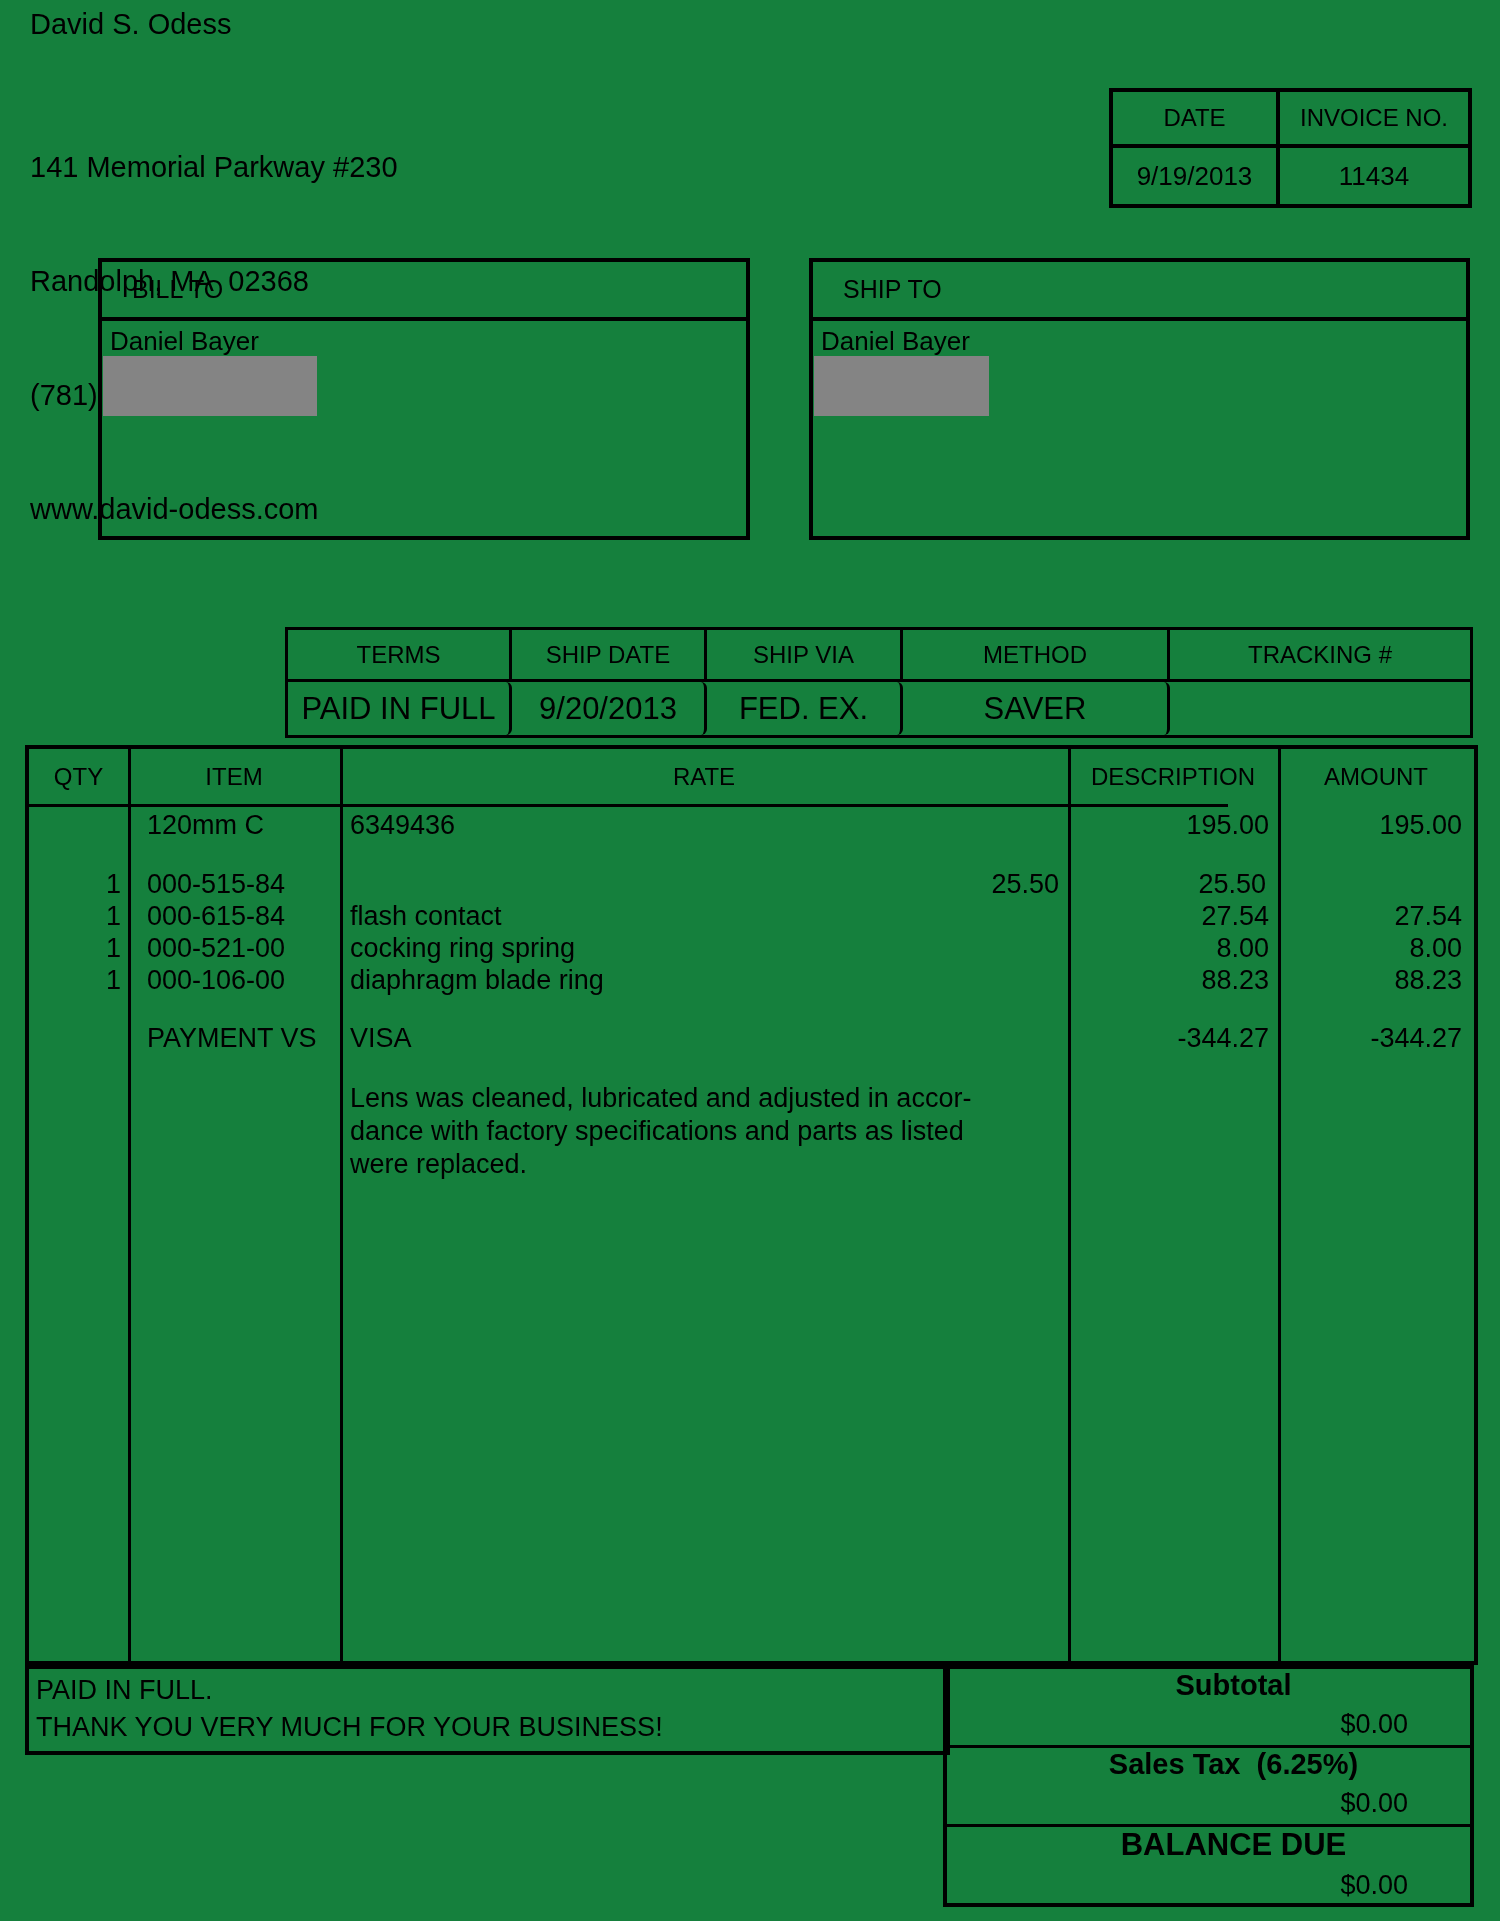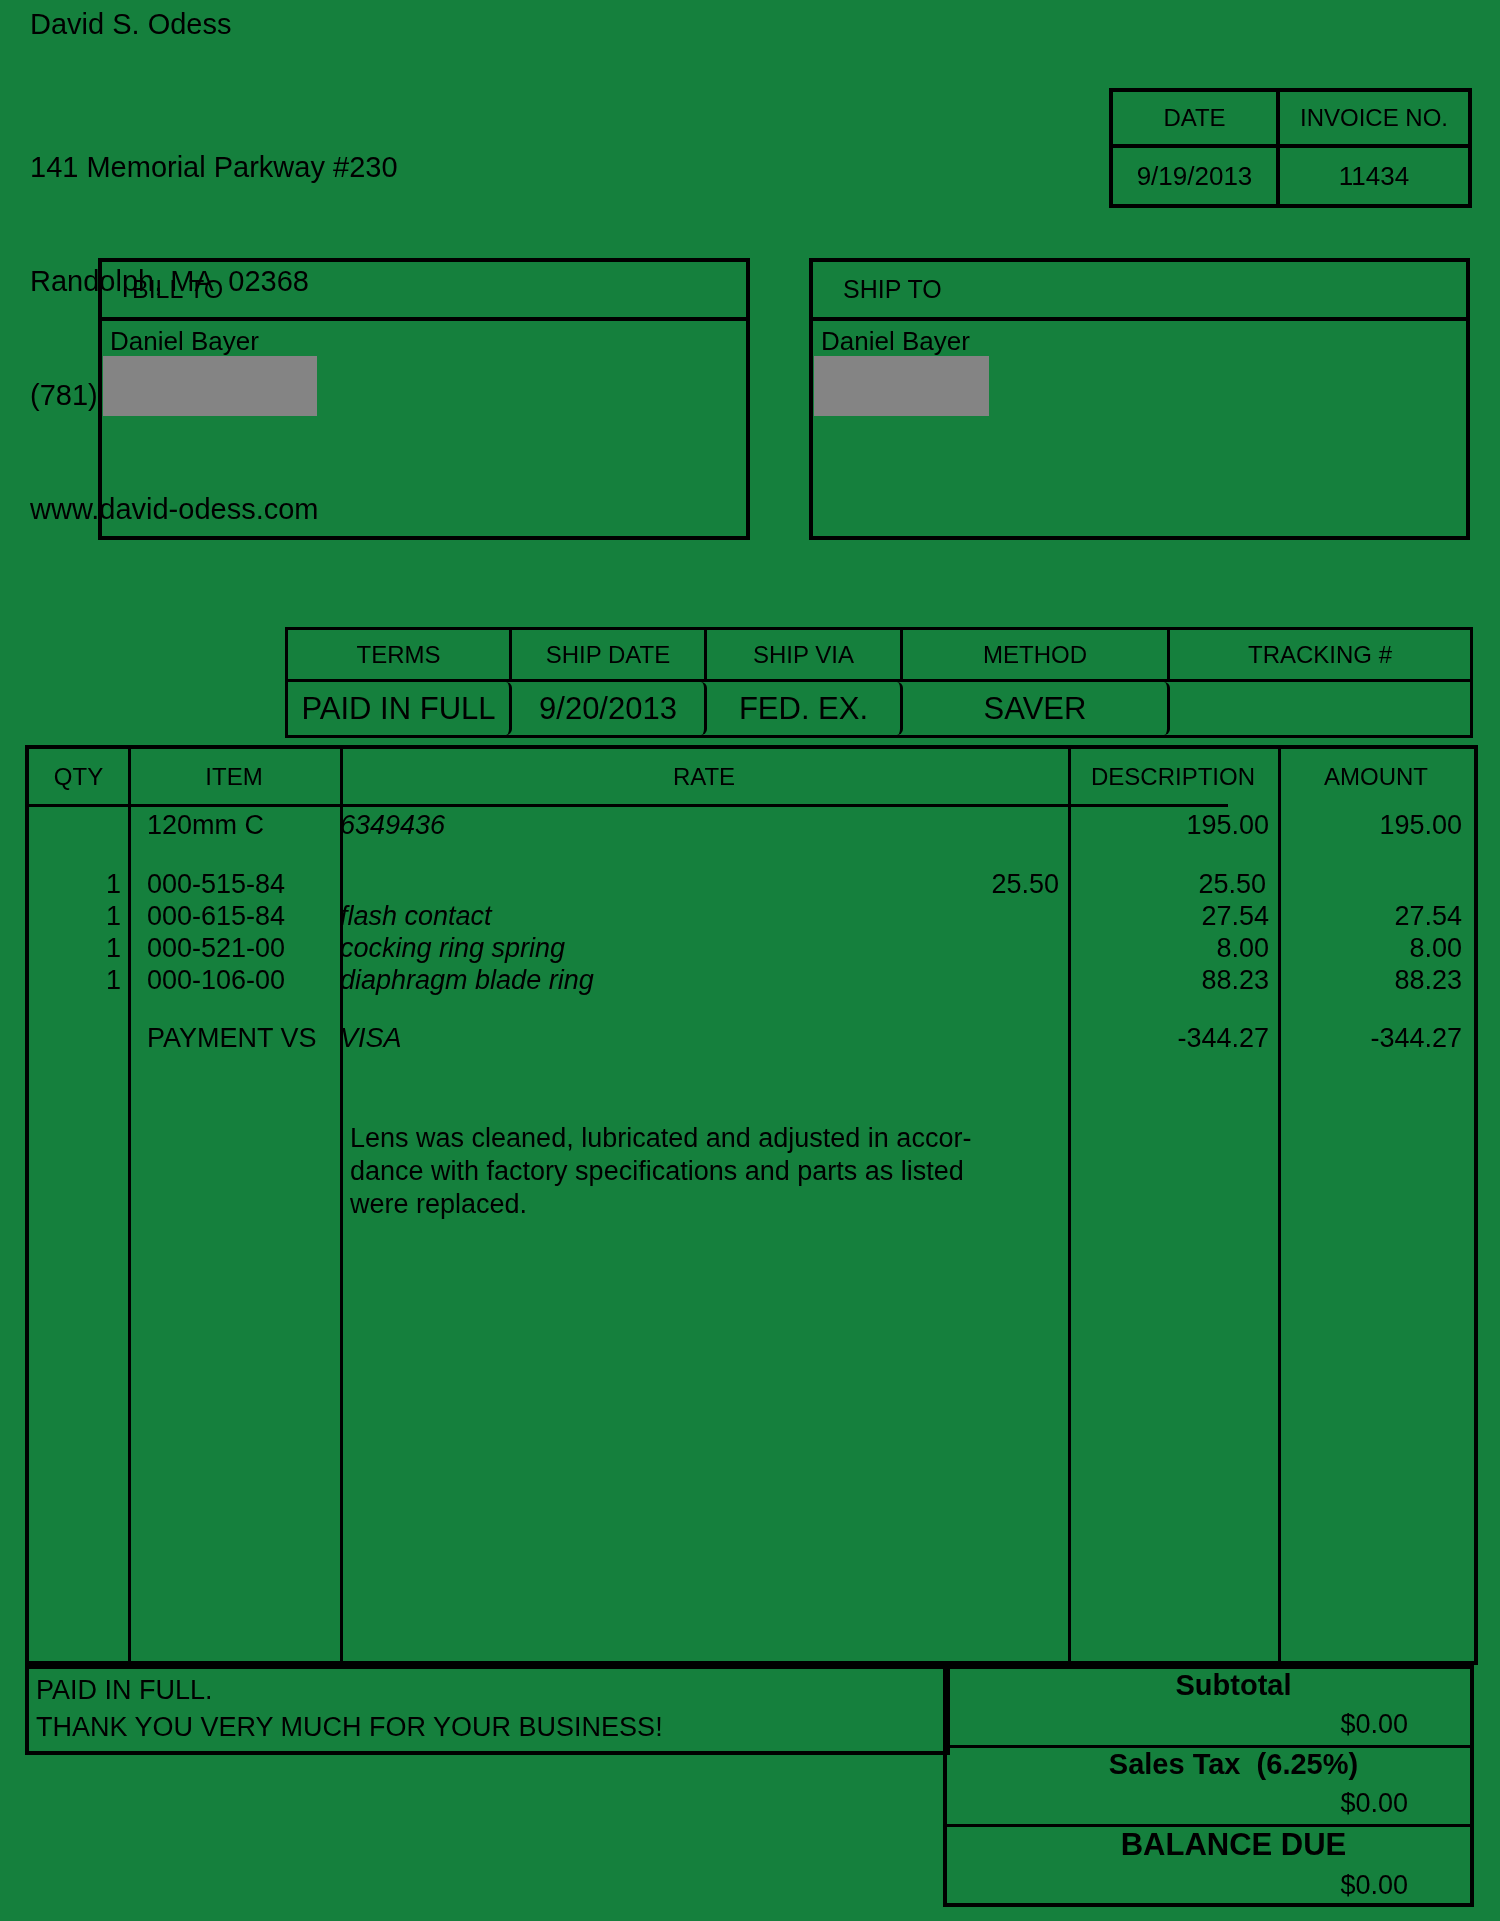--- a/index.html
+++ b/index.html
@@ -38,24 +38,24 @@
   .items-table{left:25px;top:745px;width:1445px;height:912px;border:4px solid #000;}
   .items-grid{display:grid;grid-template-columns:99px 212px 728px 210px 196px;width:1199px;}
   .items-header{height:55px;border-bottom:3px solid #000;}
   .items-header .cell{display:flex;align-items:center;justify-content:center;font-size:24px;}
   .vline{position:absolute;top:0;bottom:0;width:3px;background:#000;}
   .items-body{position:absolute;left:0;top:58px;right:0;bottom:0;}
   .item-row{position:absolute;left:0;font-size:27px;line-height:30px;}
   .item-row .cell{overflow:visible;white-space:nowrap;}
   .cell.qty{text-align:right;padding-right:7px;}
   .cell.item{padding-left:19px;}
-  .cell.desc{font-style:italic;}
+  .cell.desc{padding-left:10px;}
   .cell.rate{text-align:right;padding-right:9px;}
   .cell.amount{text-align:right;padding-right:12px;}
-  .note{position:absolute;left:321px;top:275px;font-size:27px;line-height:33px;margin-top:40px;}
+  .note{position:absolute;left:321px;top:275px;font-size:27px;line-height:33px;}
   
   .message-box{left:25px;top:1665px;width:910px;height:79px;border:4px solid #000;
     padding:3px 0 0 7px;font-size:27px;line-height:37px;}
   .totals-box{left:943px;top:1665px;width:523px;border:4px solid #000;}
   .total-row{height:76px;display:flex;align-items:center;flex-direction:column;}
   .total-row.sep{border-bottom:3px solid #000;}
   .total-label{margin-left:50px;font-weight:bold;font-size:29px;white-space:pre;}
   .total-row.grand .total-label{font-size:31px;}
   .total-value{margin-left:auto;margin-right:62px;font-size:27px;position:relative;top:7px;}
 </style>

